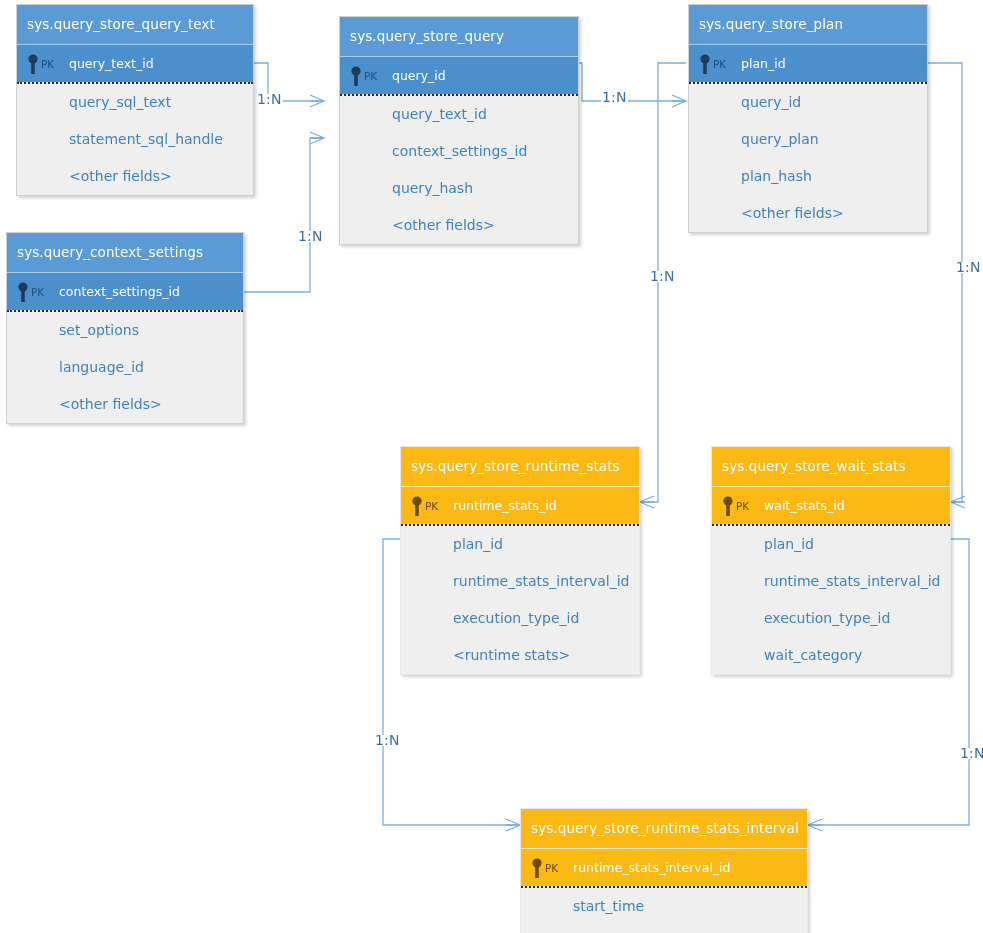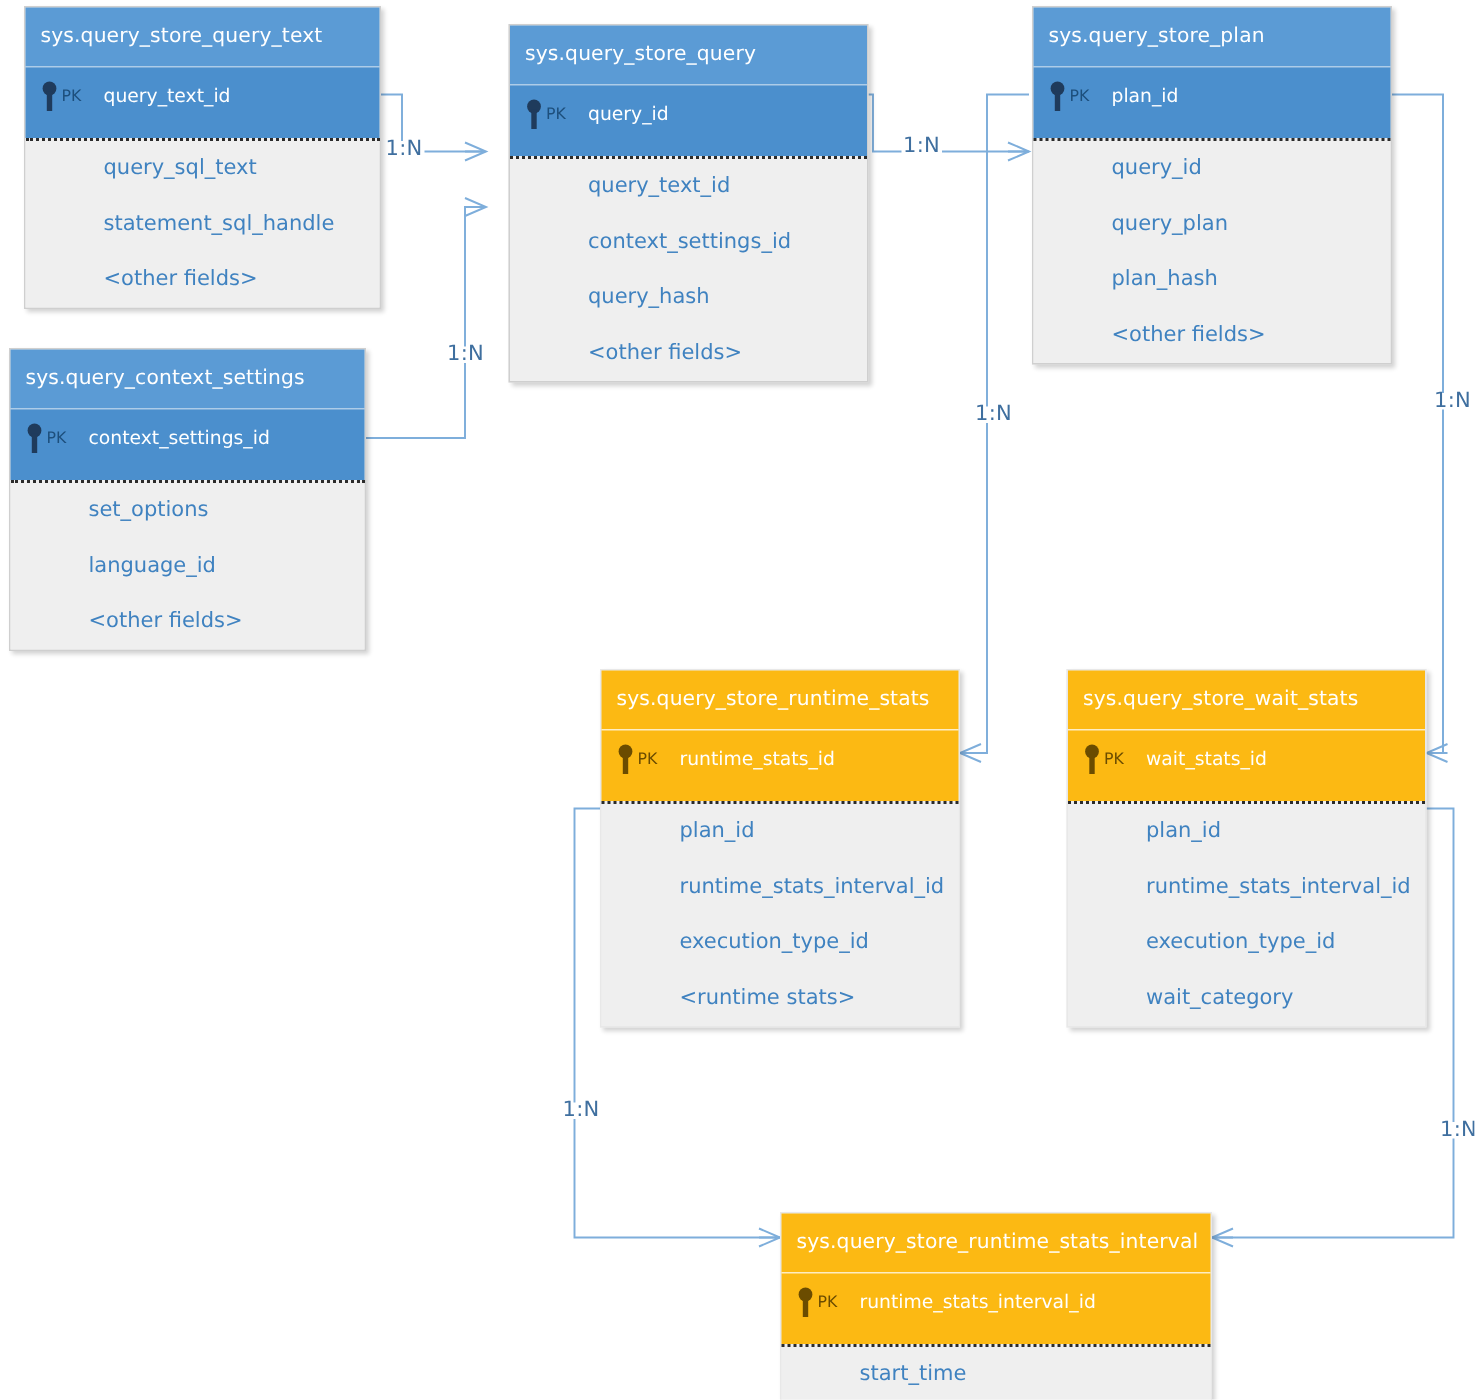--- a/index.html
+++ b/index.html
@@ -5,21 +5,21 @@
   html,body{margin:0;padding:0;background:#ffffff;}
   body{width:983px;height:933px;position:relative;overflow:hidden;
        font-family:"DejaVu Sans","Liberation Sans",sans-serif;}
   #canvas{position:absolute;left:0;top:0;width:983px;height:933px;}
 
   .entity{position:absolute;box-sizing:border-box;
           box-shadow:2px 2px 3px rgba(0,0,0,0.18);}
   .ent-title{box-sizing:border-box;width:100%;height:39px;line-height:39px;
              padding-left:10px;font-size:13.5px;color:#ffffff;
              letter-spacing:0.1px;overflow:hidden;white-space:nowrap;}
-  .ent-pk{box-sizing:border-box;width:100%;height:48px;position:relative;
+  .ent-pk{box-sizing:border-box;width:100%;height:38px;position:relative;
           border-top:1px solid rgba(255,255,255,0.55);padding-left:17px;}
   .ent-pk .pklabel{position:absolute;left:24px;top:0;height:38px;line-height:38px;
                    font-size:10.5px;color:#1d4f7c;}
   .ent-pk .pkfield{position:absolute;left:52px;top:0;height:38px;line-height:38px;
                    font-size:12.5px;color:#ffffff;white-space:nowrap;}
   .ent-body{box-sizing:border-box;width:100%;background:#efefef;
             border-top:2px dotted #2b2b2b;padding:0;}
   .field{box-sizing:border-box;height:37px;line-height:37px;padding-left:52px;
          font-size:14px;color:#3f82c0;white-space:nowrap;}
 

